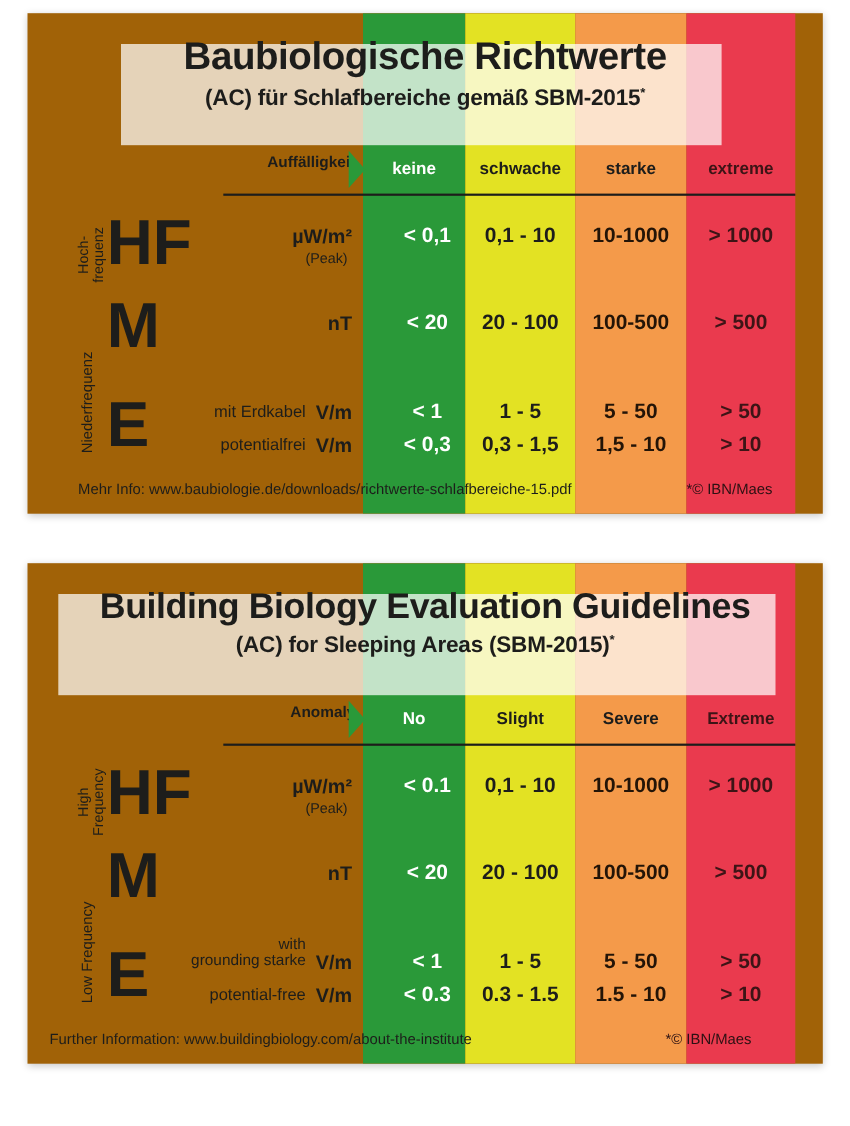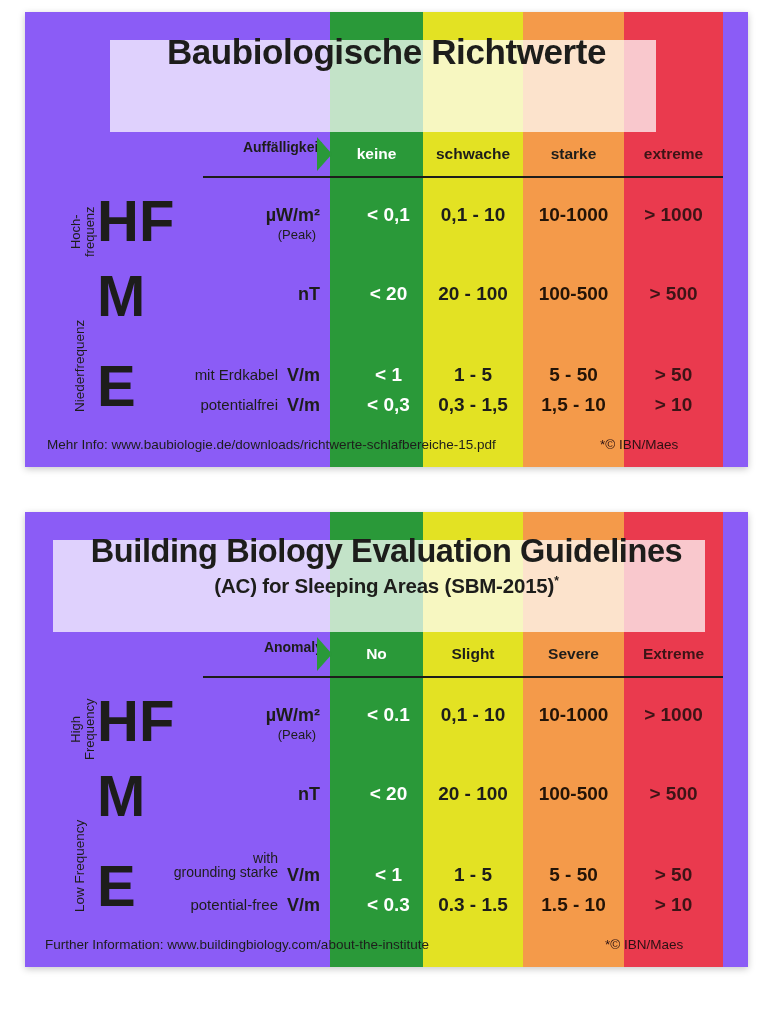--- a/index.html
+++ b/index.html
@@ -10,21 +10,21 @@
     font-family: "Liberation Sans", sans-serif;
     overflow: hidden;
   }
   .page { position: relative; width:773px; height:1024px; }
 
   
   .card {
     position: absolute;
     left: 25px;
     width: 723px;
-    background: #8b5cf6;
+    background: #a16207;
     box-shadow: 0 2px 7px rgba(0,0,0,0.22);
     overflow: hidden;
   }
   #card-de { top: 12px;  height: 455px; }
   #card-en { top: 512px; height: 455px; }
 
   
   .bands { position:absolute; top:0; left:0; right:0; bottom:0; }
   .band { position:absolute; top:0; bottom:0; }
   .band.b0 { left:305px; width:93px;  }
@@ -151,20 +151,21 @@
     <div class="bands">
       <div class="band b0" style="background:#2a9939"></div>
       <div class="band b1" style="background:#e3e223"></div>
       <div class="band b2" style="background:#f49a4a"></div>
       <div class="band b3" style="background:#ea3a4e"></div>
     </div>
 
     <div class="titlebox"></div>
     <div class="title-wrap">
       <div class="title">Baubiologische Richtwerte</div>
+      <div class="subtitle"><span>(AC) für Schlafbereiche gemäß SBM-2015</span><span class="star">*</span></div>
     </div>
 
     <div class="table">
 
       <div class="hdr-row">
         <div class="hdr-label">Auffälligkeit</div>
         <div class="arrow"></div>
         <div class="hdr-cell c0">keine</div>
         <div class="hdr-cell c1">schwache</div>
         <div class="hdr-cell c2">starke</div>
@@ -210,21 +211,21 @@
 
       <div class="vrow" style="top:378px;">
         <div class="qual">potentialfrei</div>
         <div class="unit">V/m</div>
         <div class="vcell c0">&lt; 0,3</div>
         <div class="vcell c1">0,3 - 1,5</div>
         <div class="vcell c2">1,5 - 10</div>
         <div class="vcell c3">&gt; 10</div>
       </div>
 
-      <div class="footer" style="top:425px;">
+      <div class="footer" style="top:425px;margin-left:24px;">
         <div class="footer-left">Mehr Info: www.baubiologie.de/downloads/richtwerte-schlafbereiche-15.pdf</div>
         <div class="footer-right">*© IBN/Maes</div>
       </div>
     </div>
   </div>
 
   <div class="card" id="card-en">
 
     <div class="bands">
       <div class="band b0" style="background:#2a9939"></div>

